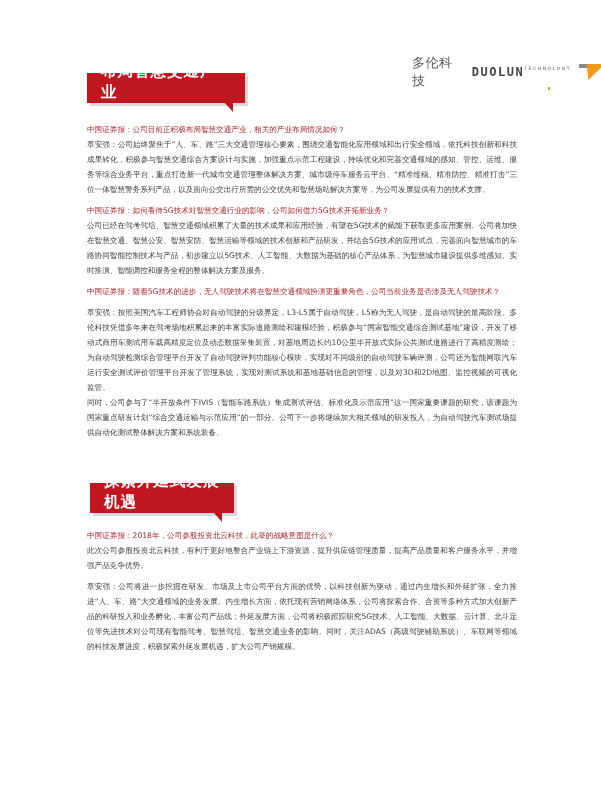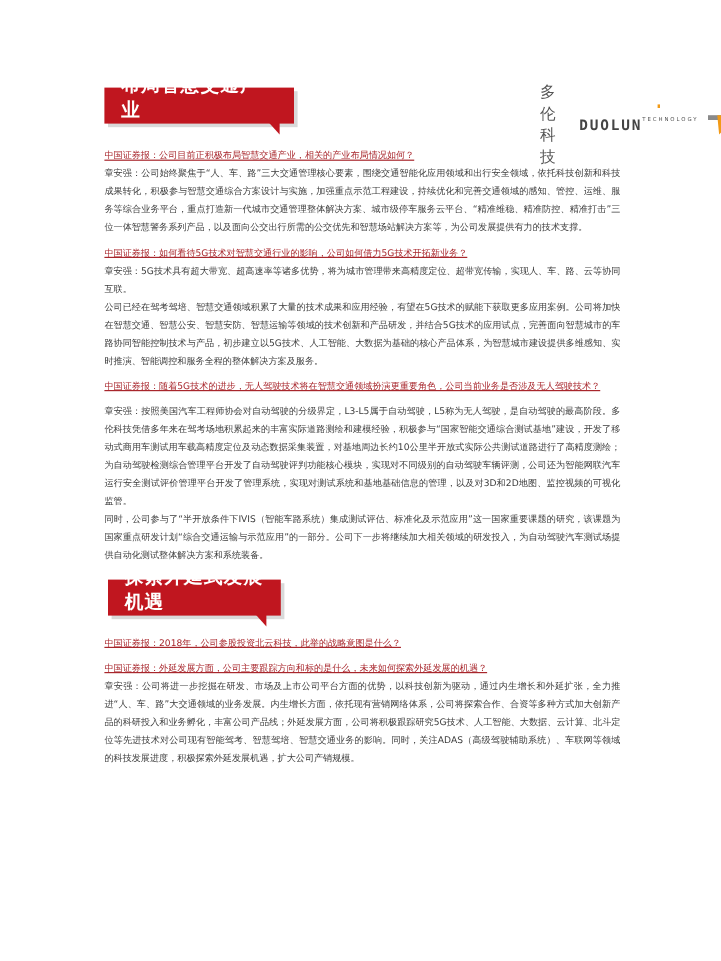--- a/index.html
+++ b/index.html
@@ -1,41 +1,41 @@
 <!DOCTYPE html>
 <html><head>
 <meta charset="utf-8">
 <style>
   html, body { margin:0; padding:0; }
   body {
     width:601px; height:801px; background:#ffffff; position:relative; overflow:hidden;
     font-family:"DejaVu Sans", sans-serif; color:#3a3a3a;
   }
-  .logo { position:absolute; top:68px; left:412px; display:flex; align-items:center; gap:6px;margin-left:38px; }
+  .logo { position:absolute; top:54px; left:412px; display:flex; align-items:center; gap:6px; }
   .logo-cn { font-size:13px; color:#555; letter-spacing:0.5px; }
   .logo-en { display:flex; flex-direction:row; line-height:1; }
   .logo-en-main { font-family:"DejaVu Sans Mono", monospace; font-size:12px; color:#444; letter-spacing:1.5px; font-weight:bold; }
   .logo-en-sub { font-size:4.5px; color:#555; letter-spacing:1.6px; margin-top:1px; }
   .logo-mark { width:22px; height:16px; position:relative; margin-left:2px; }
   .logo-mark .top { position:absolute; top:0; left:0; width:22px; height:4px; background:#8a8a8a; }
   .logo-mark .slash { position:absolute; top:0; left:4px; width:0; height:0;
     border-left:9px solid transparent; border-right:9px solid transparent; border-top:16px solid #f29a16;
     transform:skewX(-25deg); }
   .orange-dot { position:absolute; left:548px; top:87px; width:2px; height:3px; background:#f29a16; }
 
   .section-banner { position:absolute; left:87px; height:30px; background:#c0161f; color:#fff;
     font-weight:bold; font-size:15.5px; display:flex; align-items:flex-end; padding:0 14px; letter-spacing:1px;
     box-shadow:3px 3px 0 #d9d9d9; }
   .section-banner .tail { position:absolute; right:12px; bottom:-9px; width:0; height:0;
     border-left:9px solid transparent; border-top:10px solid #c0161f; }
   #banner1 { top:73px; width:130px; }
   #banner2 { top:483px; width:116px; left:90px; }
 
   .content { position:absolute; left:87px; width:430px; font-size:7.6px; line-height:15px; }
-  .q { color:#a8262c; margin:0;text-decoration:underline; }
+  .q { color:#a8262c; margin:0; }
   .a { margin:0; color:#3c3c3c; text-align:justify; }
   .gap { height:6px; }
 
   #block1 { top:122px; }
   #block2 { top:528px; }
 </style>
 </head>
 <body>
 
 <div class="logo">
@@ -54,32 +54,31 @@
 <div class="section-banner" id="banner1">
   <span>布局智慧交通产业</span>
   <span class="tail"></span>
 </div>
 
 <div class="content" id="block1">
   <p class="q">中国证券报：公司目前正积极布局智慧交通产业，相关的产业布局情况如何？</p>
   <p class="a">章安强：公司始终聚焦于“人、车、路”三大交通管理核心要素，围绕交通智能化应用领域和出行安全领域，依托科技创新和科技成果转化，积极参与智慧交通综合方案设计与实施，加强重点示范工程建设，持续优化和完善交通领域的感知、管控、运维、服务等综合业务平台，重点打造新一代城市交通管理整体解决方案、城市级停车服务云平台、“精准维稳、精准防控、精准打击”三位一体智慧警务系列产品，以及面向公交出行所需的公交优先和智慧场站解决方案等，为公司发展提供有力的技术支撑。</p>
   <div class="gap"></div>
   <p class="q">中国证券报：如何看待5G技术对智慧交通行业的影响，公司如何借力5G技术开拓新业务？</p>
-  <p class="a">章安强：5G技术具有超大带宽、超高速率等诸多优势，将为城市管理带来高精度定位、超带宽传输，实现人、车、路、云等协同互联。</p>
   <p class="a">公司已经在驾考驾培、智慧交通领域积累了大量的技术成果和应用经验，有望在5G技术的赋能下获取更多应用案例。公司将加快在智慧交通、智慧公安、智慧安防、智慧运输等领域的技术创新和产品研发，并结合5G技术的应用试点，完善面向智慧城市的车路协同智能控制技术与产品，初步建立以5G技术、人工智能、大数据为基础的核心产品体系，为智慧城市建设提供多维感知、实时推演、智能调控和服务全程的整体解决方案及服务。</p>
   <div class="gap"></div>
   <p class="q">中国证券报：随着5G技术的进步，无人驾驶技术将在智慧交通领域扮演更重要角色，公司当前业务是否涉及无人驾驶技术？</p>
   <div class="gap"></div>
   <p class="a">章安强：按照美国汽车工程师协会对自动驾驶的分级界定，L3-L5属于自动驾驶，L5称为无人驾驶，是自动驾驶的最高阶段。多伦科技凭借多年来在驾考场地积累起来的丰富实际道路测绘和建模经验，积极参与“国家智能交通综合测试基地”建设，开发了移动式商用车测试用车载高精度定位及动态数据采集装置，对基地周边长约10公里半开放式实际公共测试道路进行了高精度测绘；为自动驾驶检测综合管理平台开发了自动驾驶评判功能核心模块，实现对不同级别的自动驾驶车辆评测，公司还为智能网联汽车运行安全测试评价管理平台开发了管理系统，实现对测试系统和基地基础信息的管理，以及对3D和2D地图、监控视频的可视化监管。</p>
   <p class="a">同时，公司参与了“半开放条件下IVIS（智能车路系统）集成测试评估、标准化及示范应用”这一国家重要课题的研究，该课题为国家重点研发计划“综合交通运输与示范应用”的一部分。公司下一步将继续加大相关领域的研发投入，为自动驾驶汽车测试场提供自动化测试整体解决方案和系统装备。</p>
 </div>
 
 <div class="section-banner" id="banner2">
   <span>探索外延式发展机遇</span>
   <span class="tail"></span>
 </div>
 
 <div class="content" id="block2">
   <p class="q">中国证券报：2018年，公司参股投资北云科技，此举的战略意图是什么？</p>
+  <p class="a">此次公司参股投资北云科技，有利于更好地整合产业链上下游资源，提升供应链管理质量，提高产品质量和客户服务水平，并增强产品竞争优势。</p>
   <div class="gap"></div>
-  <p class="q">中国证券报：外延发展方面，公司主要跟踪方向和标的是什么，未来如何探索外延发展的机遇？</p>
   <p class="a">章安强：公司将进一步挖掘在研发、市场及上市公司平台方面的优势，以科技创新为驱动，通过内生增长和外延扩张，全力推进“人、车、路”大交通领域的业务发展。内生增长方面，依托现有营销网络体系，公司将探索合作、合资等多种方式加大创新产品的科研投入和业务孵化，丰富公司产品线；外延发展方面，公司将积极跟踪研究5G技术、人工智能、大数据、云计算、北斗定位等先进技术对公司现有智能驾考、智慧驾培、智慧交通业务的影响。同时，关注ADAS（高级驾驶辅助系统）、车联网等领域的科技发展进度，积极探索外延发展机遇，扩大公司产销规模。</p>
 </div>
 
 </body></html>

